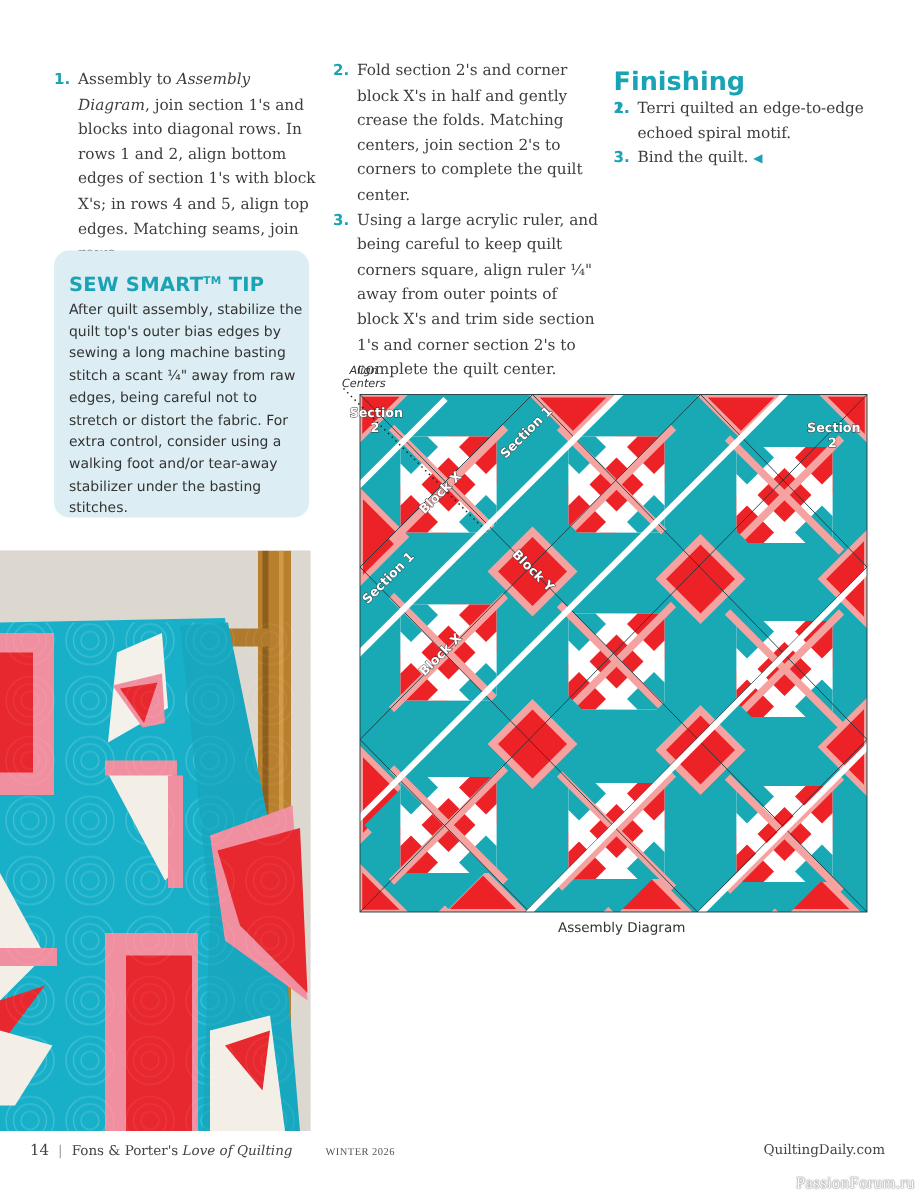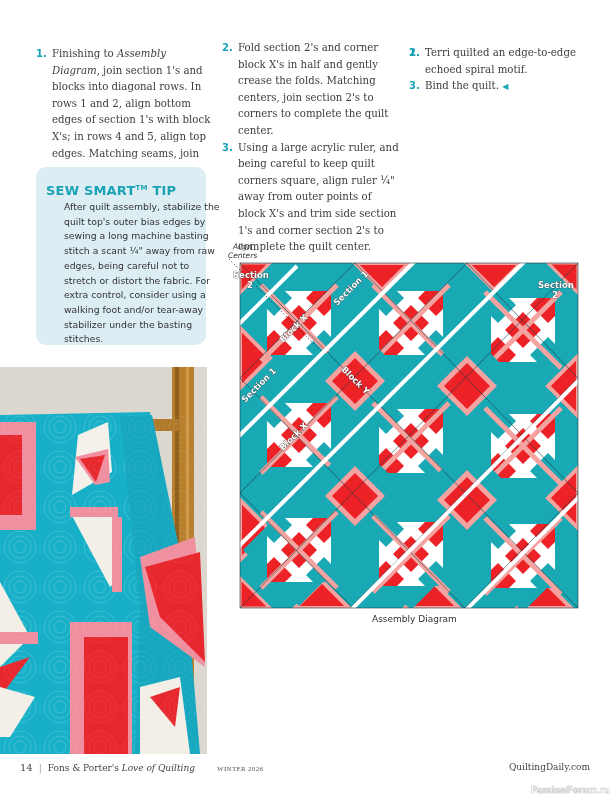--- a/index.html
+++ b/index.html
@@ -8,52 +8,53 @@
   .h-sans { font-family:"DejaVu Sans", sans-serif; font-weight:bold; }
   .section-head { color:#1aa3b5; font-size:10.5px; }
   .big-head { color:#1aa3b5; font-size:17px; }
   ol.steps { list-style:none; margin:0; padding:0; }
   ol.steps li { position:relative; padding-left:16px; font-size:10.2px; line-height:16.6px; color:#3d3d3d; }
   ol.steps li .num { position:absolute; left:0; top:0; font-family:"DejaVu Sans", sans-serif; font-weight:bold; color:#1aa3b5; font-size:10px; }
   ol.steps li em { font-style:italic; }
   .tip { left:36px; top:167px; width:170px; height:178px; background:#dceef3; border-radius:10px; padding:0; box-sizing:border-box; }
   .tip-title { position:absolute; left:10px; top:16px; color:#1aa3b5; font-family:"DejaVu Sans", sans-serif; font-weight:bold; font-size:13px; letter-spacing:0.2px; }
   .tip-title sup { font-size:7px; vertical-align:5px; }
-  .tip-body { position:absolute; left:28px; top:33px; width:160px; font-family:"DejaVu Sans", sans-serif; font-size:9.3px; line-height:14.7px; color:#333; }
+  .tip-body { position:absolute; left:10px; top:33px; width:160px; font-family:"DejaVu Sans", sans-serif; font-size:9.3px; line-height:14.7px; color:#333; }
   .photo { left:0; top:367px; width:207px; height:387px; overflow:hidden; background:#d9d6cf; }
   .diagram { left:225px; top:238px; width:360px; height:375px; }
   .caption { left:372px; top:614px; font-family:"DejaVu Sans", sans-serif; font-size:9px; color:#333; }
   .footer { left:20px; top:762px; width:570px; font-size:9px; color:#444; }
   .footer .pg { font-size:10px; }
   .footer .pipe { color:#999; margin:0 6px; }
   .footer .mag em { font-style:italic; }
   .footer .issue { font-family:Liberation Serif, serif; font-size:7px; letter-spacing:0.3px; margin-left:22px; color:#555; }
   .footer .site { position:absolute; right:0; top:0; font-size:9px;text-align:center; }
   .wm { right:6px; top:783px; font-family:Liberation Serif, serif; font-size:11px; color:#fff; text-shadow:0 0 1px #777, 0 0 1px #777; letter-spacing:0.3px; }
   .triangle-end { color:#1aa3b5; font-size:8px; }
 </style>
 </head>
 <body>
 
 <div class="abs" style="left:36px; top:44px; width:176px;">
   <ol class="steps" style="margin-top:2px;">
     <li>
-      <span class="num">1.</span><span>Finishing to </span><em>Assembly Diagram</em><span>, join section 1's and blocks into diagonal rows. In rows 1 and 2, align bottom edges of section 1's with block X's; in rows 4 and 5, align top edges. Matching seams, join rows.</span>
+      <span class="num">1.</span><span>Assembly to </span><em>Assembly Diagram</em><span>, join section 1's and blocks into diagonal rows. In rows 1 and 2, align bottom edges of section 1's with block X's; in rows 4 and 5, align top edges. Matching seams, join rows.</span>
     </li>
   </ol>
 </div>
 
 <div class="abs" style="left:222px; top:40px; width:180px;">
   <ol class="steps">
     <li><span class="num">2.</span><span>Fold section 2's and corner block X's in half and gently crease the folds. Matching centers, join section 2's to corners to complete the quilt center.</span></li>
     <li><span class="num">3.</span><span>Using a large acrylic ruler, and being careful to keep quilt corners square, align ruler ¼" away from outer points of block X's and trim side section 1's and corner section 2's to complete the quilt center.</span></li>
   </ol>
 </div>
 
 <div class="abs" style="left:409px; top:45px; width:190px;">
+  <div class="h-sans big-head">Finishing</div>
   <ol class="steps" style="margin-top:0px;">
     <li><span class="num">1.</span></li>
     <li><span class="num">2.</span><span>Terri quilted an edge-to-edge echoed spiral motif.</span></li>
     <li><span class="num">3.</span><span>Bind the quilt.</span> <span class="triangle-end">◀</span></li>
   </ol>
 </div>
 
 <div class="abs tip">
   <div class="tip-title"><span>SEW SMART</span><sup>TM</sup><span> TIP</span></div>
   <div class="tip-body">After quilt assembly, stabilize the quilt top's outer bias edges by sewing a long machine basting stitch a scant ¼" away from raw edges, being careful not to stretch or distort the fabric. For extra control, consider using a walking foot and/or tear-away stabilizer under the basting stitches.</div>

